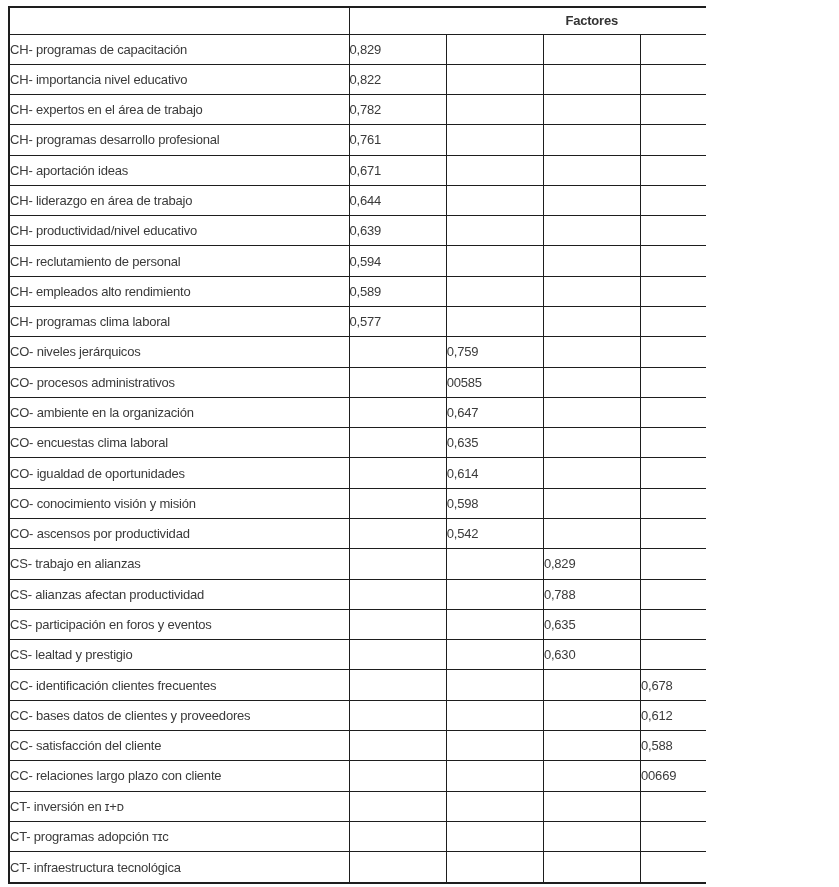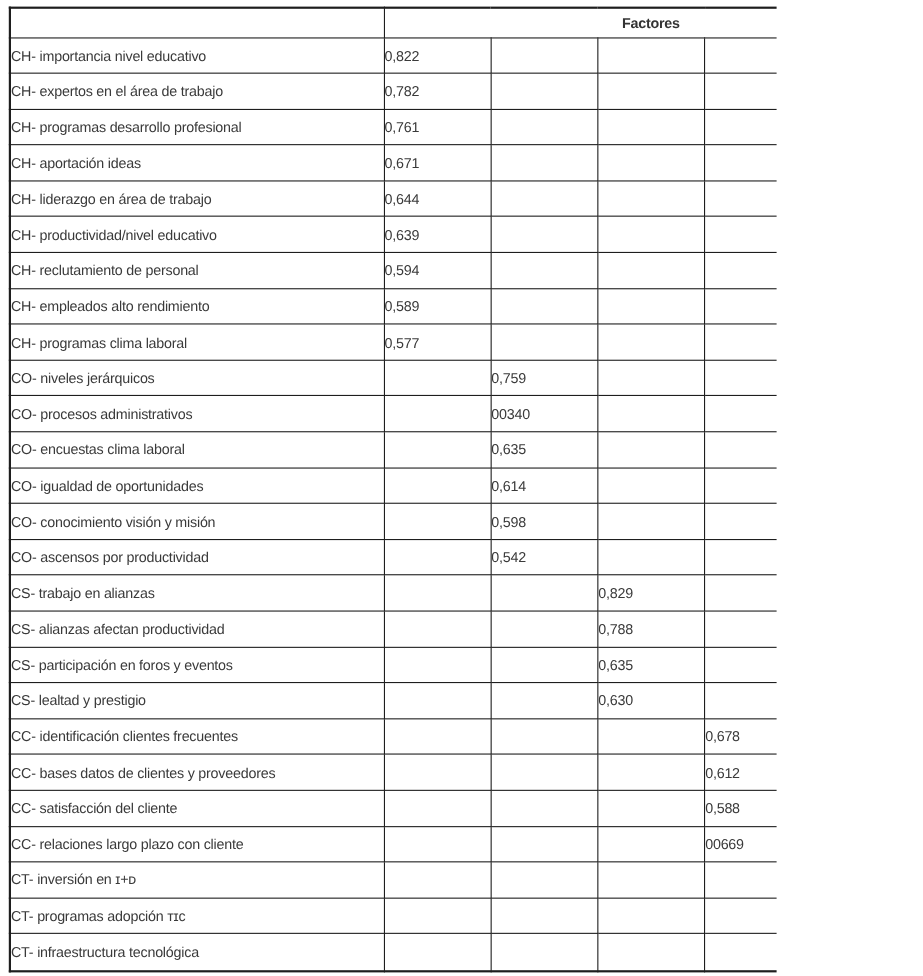--- a/index.html
+++ b/index.html
@@ -69,20 +69,28 @@
         <col style="width:97.2px">
     </colgroup>
     <thead>
       <tr class="hdr-group">
         <th></th>
         <th class="group-label" colspan="5">Factores</th>
       </tr>
     </thead>
     <tbody>
       <tr>
+          <td class="item">CH- programas de capacitación</td>
+          <td class="val">0,829</td>
+          <td class="val"></td>
+          <td class="val"></td>
+          <td class="val"></td>
+          <td class="val"></td>
+        </tr>
+      <tr>
           <td class="item">CH- importancia nivel educativo</td>
           <td class="val">0,822</td>
           <td class="val"></td>
           <td class="val"></td>
           <td class="val"></td>
           <td class="val"></td>
         </tr>
       <tr>
           <td class="item">CH- expertos en el área de trabajo</td>
           <td class="val">0,782</td>
@@ -151,21 +159,29 @@
           <td class="item">CO- niveles jerárquicos</td>
           <td class="val"></td>
           <td class="val">0,759</td>
           <td class="val"></td>
           <td class="val"></td>
           <td class="val"></td>
         </tr>
       <tr>
           <td class="item">CO- procesos administrativos</td>
           <td class="val"></td>
-          <td class="val">00340</td>
+          <td class="val">00585</td>
+          <td class="val"></td>
+          <td class="val"></td>
+          <td class="val"></td>
+        </tr>
+      <tr>
+          <td class="item">CO- ambiente en la organización</td>
+          <td class="val"></td>
+          <td class="val">0,647</td>
           <td class="val"></td>
           <td class="val"></td>
           <td class="val"></td>
         </tr>
       <tr>
           <td class="item">CO- encuestas clima laboral</td>
           <td class="val"></td>
           <td class="val">0,635</td>
           <td class="val"></td>
           <td class="val"></td>

